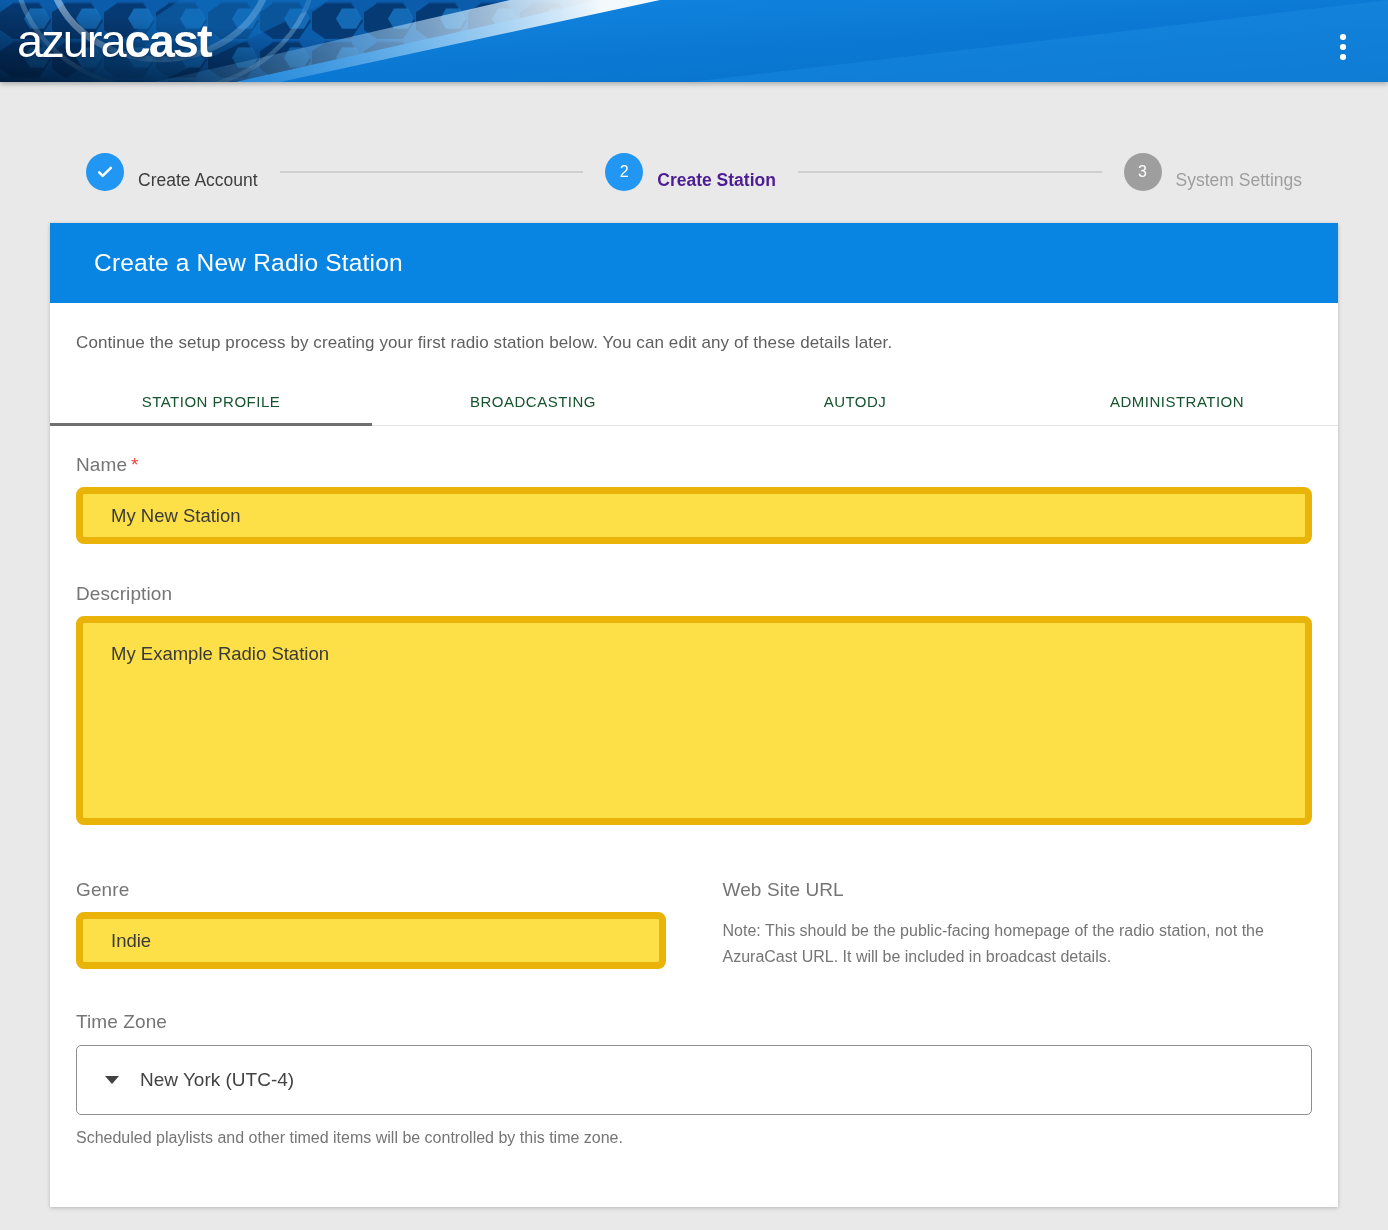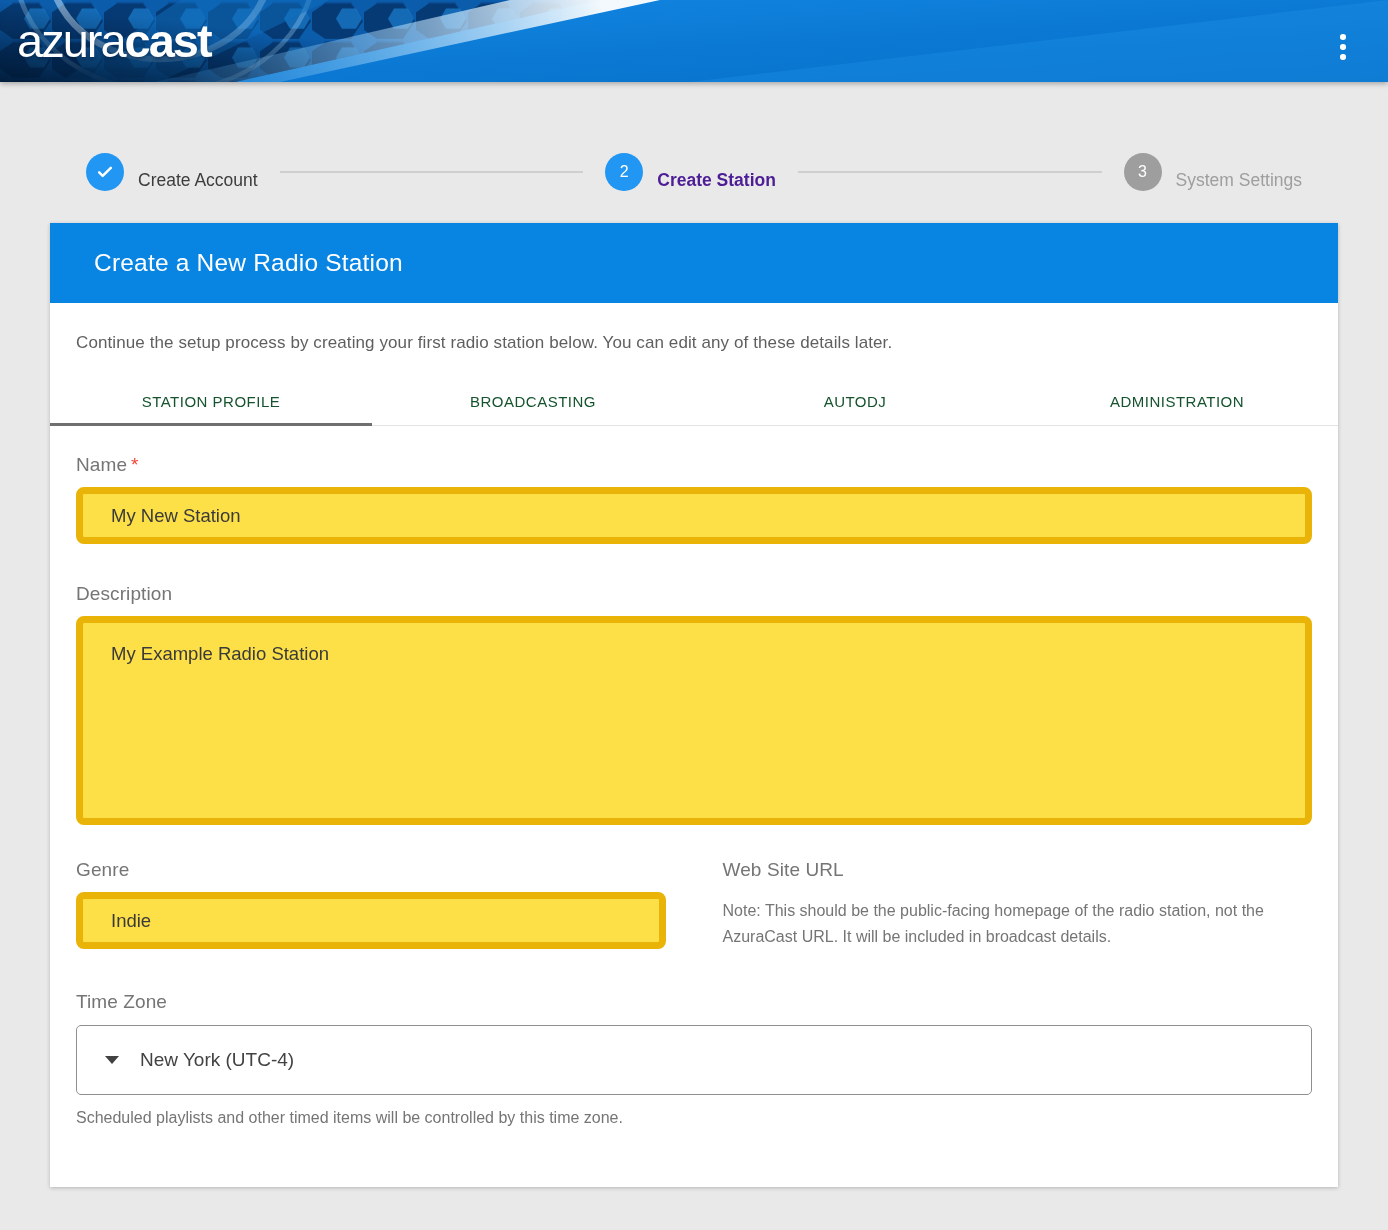--- a/index.html
+++ b/index.html
@@ -112,21 +112,21 @@
     font-family: "Liberation Sans", sans-serif;
     font-size: 18.5px; color: #3a3a3a;
     background: #fde047; outline: none;
   }
   textarea.text-input {
     height: 209px; padding: 18px 28px; resize: none; line-height: 1.4;
   }
   .mt-name { margin-top: 28px; }
   .mt-desc { margin-top: 39px; }
   .two-col {
-    margin-top: 34px;
+    margin-top: 54px;
     display: grid; grid-template-columns: 1fr 1fr; column-gap: 57px;
     align-items: start;
   }
   .note {
     margin-top: 17px;
     font-size: 16px; line-height: 26px; color: #757575;
   }
   .mt-tz { margin-top: 41px; }
   .combobox {
     margin-top: 12px;

